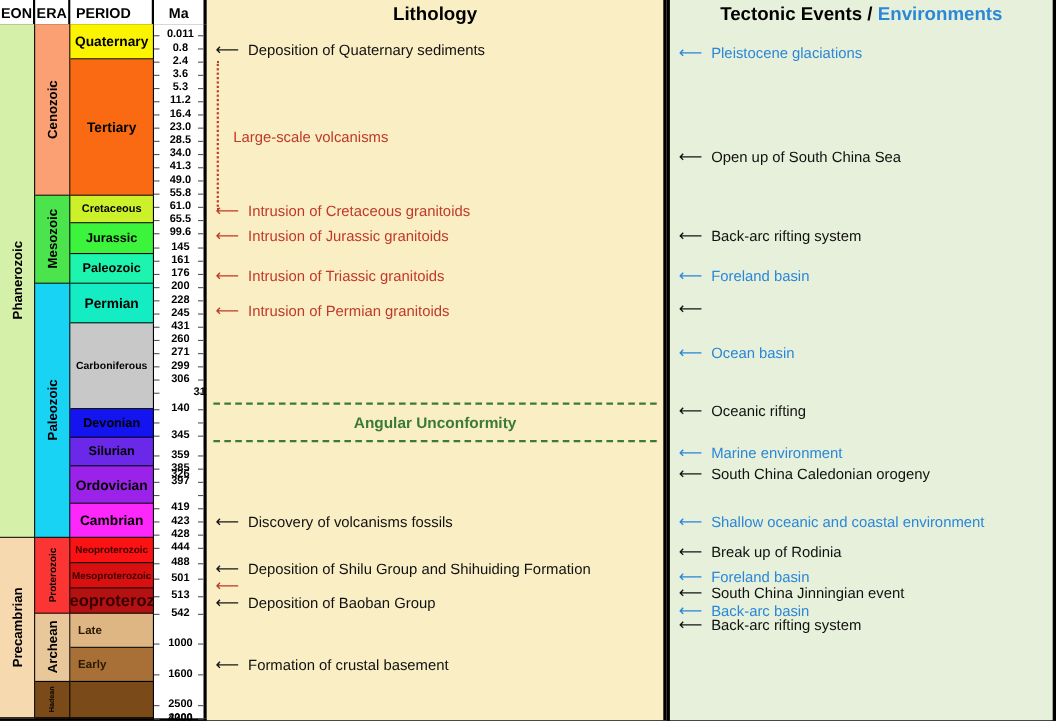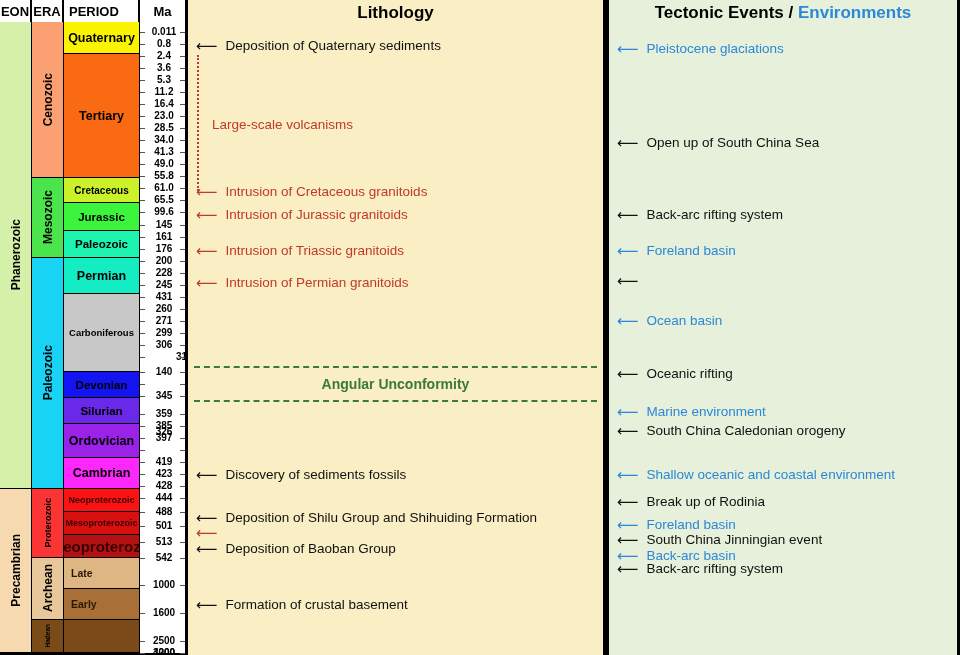--- a/index.html
+++ b/index.html
@@ -296,21 +296,21 @@
         <div class="ev accent-red" style="top: 243px; left: 8px;">
           <span class="arw">⟵</span>
           <span>Intrusion of Triassic granitoids</span>
         </div>
         <div class="ev accent-red" style="top: 275px; left: 8px;">
           <span class="arw">⟵</span>
           <span>Intrusion of Permian granitoids</span>
         </div>
         <div class="ev accent-black" style="top: 467px; left: 8px;">
           <span class="arw">⟵</span>
-          <span>Discovery of sediments fossils</span>
+          <span>Discovery of volcanisms fossils</span>
         </div>
         <div class="ev accent-black" style="top: 510px; left: 8px;">
           <span class="arw">⟵</span>
           <span>Deposition of Shilu Group and Shihuiding Formation</span>
         </div>
         <div class="ev accent-red" style="top: 525px; left: 8px;">
           <span class="arw">⟵</span>
         </div>
         <div class="ev accent-black" style="top: 541px; left: 8px;">
           <span class="arw">⟵</span>

